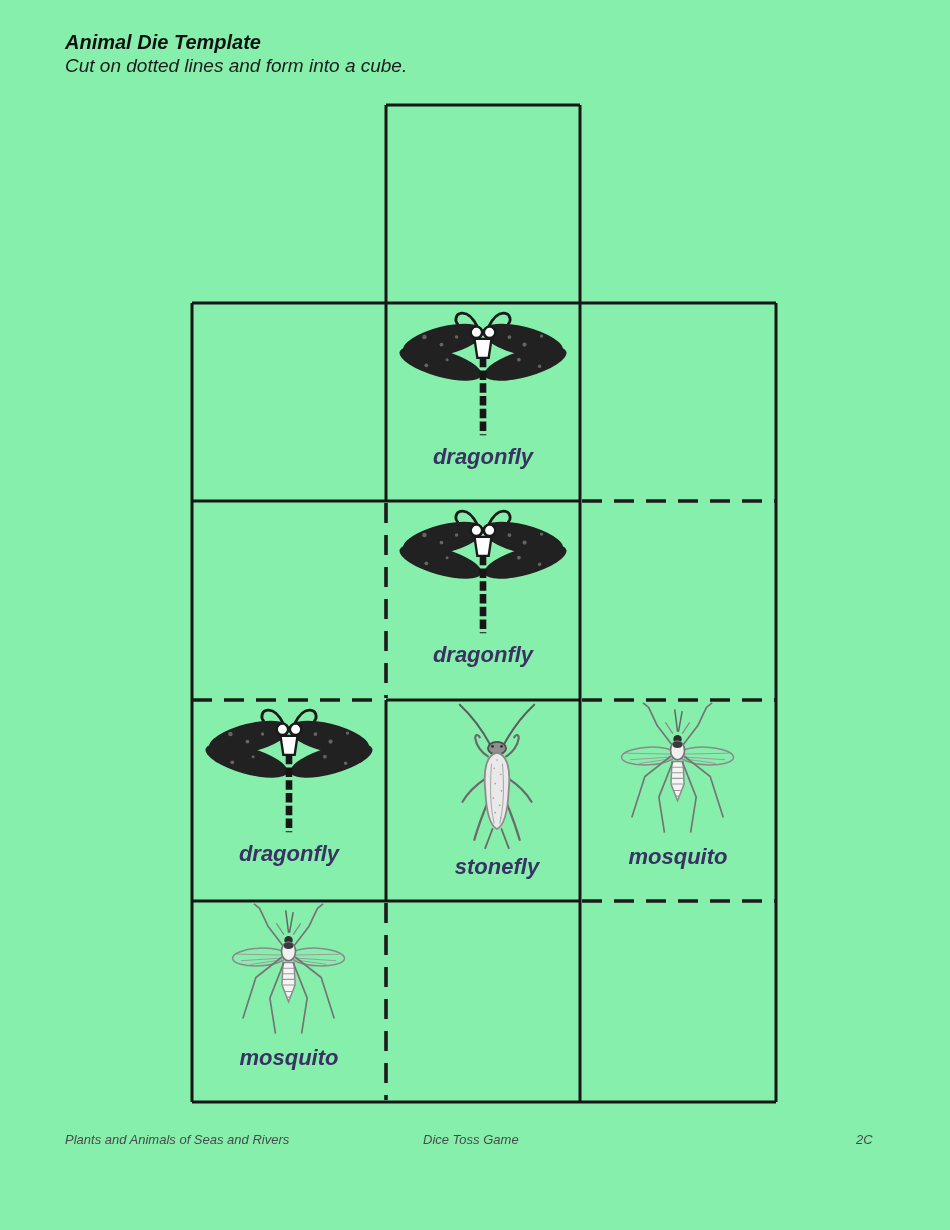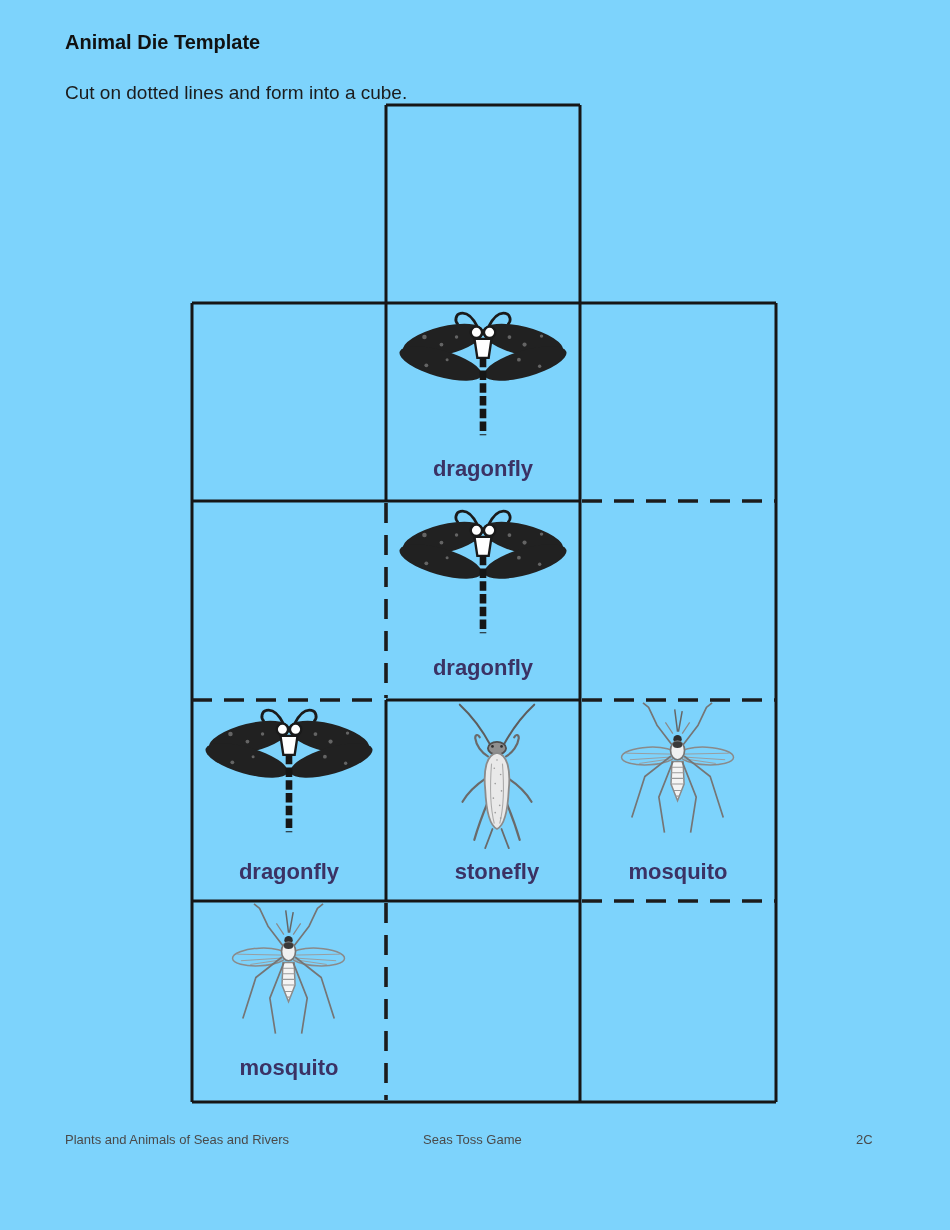--- a/index.html
+++ b/index.html
@@ -1,26 +1,27 @@
 <!DOCTYPE html>
 <html><head>
 <meta charset="utf-8">
 <style>
   html,body{margin:0;padding:0;background:#ffffff;}
   .page{
-    position:relative;width:950px;height:1230px;background:#7dd3fc;
-    font-family:"Liberation Sans",sans-serif;overflow:hidden;
+    position:relative;width:950px;height:1230px;background:#86efac;
+    font-family:"Liberation Sans",sans-serif;overflow:hidden;font-style:italic;
   }
   .header{position:absolute;left:65px;top:31px;}
   .title{font-size:20px;font-weight:bold;color:#111111;line-height:23px;}
-  .subtitle{font-size:19px;color:#1c1c1c;line-height:23px;margin-top:27px;}
+  .subtitle{font-size:19px;color:#1c1c1c;line-height:23px;}
   .grid-svg{position:absolute;left:0;top:0;}
   .face{
     position:absolute;box-sizing:border-box;
-    display:flex;flex-direction:column;align-items:center;justify-content:space-between;
+    display:flex;flex-direction:column;align-items:center;justify-content:flex-start;
+    gap:5px;
   }
   .face-label{font-size:22px;font-weight:bold;color:#3b3264;line-height:24px;}
   .footer-text{position:absolute;font-size:13px;color:#4a4a4a;line-height:16px;}
   .ft-left{left:65px;top:1132px;}
   .ft-center{left:423px;top:1132px;}
   .ft-right{left:856px;top:1132px;}
 </style>
 </head>
 <body>
 
@@ -220,16 +221,16 @@
       <path d="M60.6 72 H73.4 M60.3 78 H73.7 M60 84 H74 M60.6 90 H73.4 M63 97 H71 M65 103 H69" stroke="#9a9a9a" stroke-width="1.2" fill="none"></path>
       <path d="M60 60 L32 82 L18 126" stroke="#757575" stroke-width="1.8" fill="none" stroke-linejoin="round"></path>
       <path d="M74 60 L102 82 L116 126" stroke="#757575" stroke-width="1.8" fill="none" stroke-linejoin="round"></path>
       <path d="M62 66 L47 104 L53 142" stroke="#757575" stroke-width="1.8" fill="none" stroke-linejoin="round"></path>
       <path d="M72 66 L87 104 L81 142" stroke="#757575" stroke-width="1.8" fill="none" stroke-linejoin="round"></path>
     </svg>
     <span class="face-label">mosquito</span>
   </div>
 
   <div class="footer-text ft-left">Plants and Animals of Seas and Rivers</div>
-  <div class="footer-text ft-center">Seas Toss Game</div>
+  <div class="footer-text ft-center">Dice Toss Game</div>
   <div class="footer-text ft-right">2C</div>
 
 </div>
 
 </body></html>

